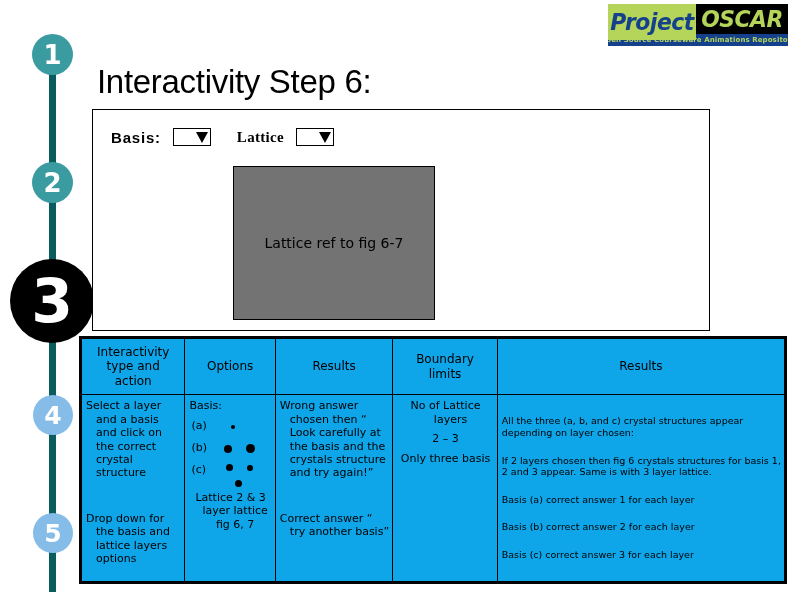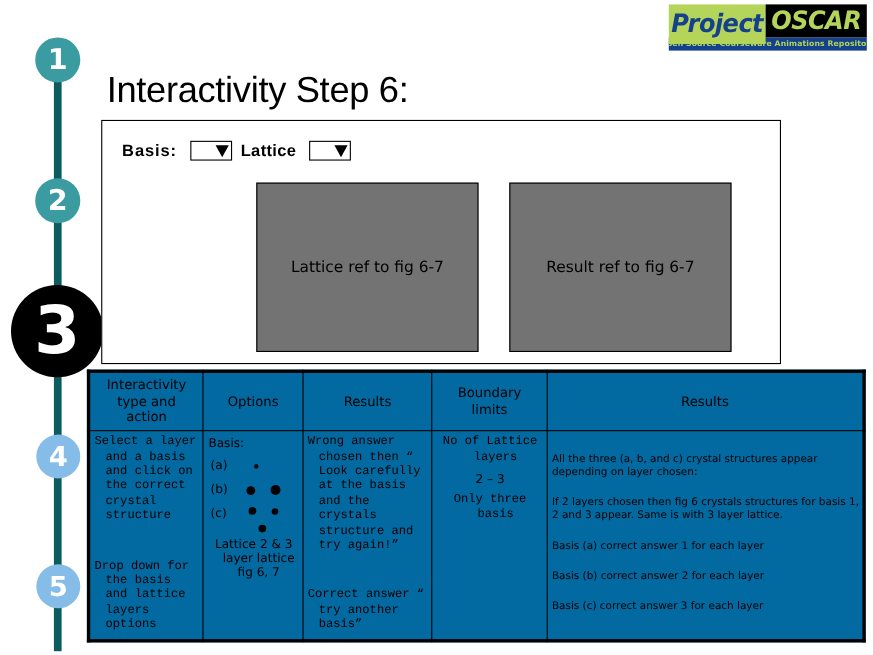--- a/index.html
+++ b/index.html
@@ -162,21 +162,21 @@
     align-items: center;
   }
   .ctrl-label {
     font-family: "Liberation Sans", sans-serif;
     font-size: 15px;
     font-weight: bold;
     color: #000000;
     white-space: nowrap;
   }
   #basis-label { letter-spacing: 0.8px; }
-  #lattice-label { letter-spacing: 0.3px; margin-left: 8px; }
+  #lattice-label { letter-spacing: 0.3px; margin-left: 26px; font-family: Liberation Serif, serif; }
   .dropdown-box {
     width: 38px;
     height: 18px;
     border: 1px solid #000000;
     box-sizing: border-box;
     background: #ffffff;
     position: relative;
     margin-left: 12px;
   }
   .dropdown-arrow {
@@ -205,21 +205,21 @@
 
   
   #spec-table {
     position: absolute;
     left: 79px;
     top: 336px;
     width: 708px;
     height: 248px;
     border: 3px solid #000000;
     box-sizing: border-box;
-    background: #0369a1;
+    background: #0ea5e9;
     border-collapse: collapse;
     table-layout: fixed;
   }
   #spec-table td {
     border: 1px solid #000000;
     vertical-align: top;
     padding: 4px 3px 4px 4px;
     font-family: "DejaVu Sans", sans-serif;
     font-size: 11px;
     color: #000000;
@@ -232,21 +232,21 @@
     padding: 4px 2px;
   }
   .col-1 { width: 104px; }
   .col-2 { width: 90px; }
   .col-3 { width: 117px; }
   .col-4 { width: 104px; }
   .col-5 { width: 287px; }
 
   .para { margin: 0 0 8px 0; }
   .para:last-child { margin-bottom: 0; margin-top: 32px; }
-  .hang { padding-left: 10px; text-indent: -10px; font-family: Liberation Mono, monospace; }
+  .hang { padding-left: 10px; text-indent: -10px; }
 
   .opt-title { margin: 0 0 4px 0; }
   .opt-grid {
     position: relative;
     height: 74px;
     width: 100%;
   }
   .opt-letter {
     position: absolute;
     left: 2px;
@@ -313,23 +313,20 @@
     <span class="ctrl-label" id="lattice-label">Lattice</span>
     <div class="dropdown-box">
       <span></span>
       <span class="dropdown-arrow"></span>
     </div>
   </div>
 
   <div class="ref-box" id="lattice-ref-box">
     <span>Lattice ref to fig 6-7</span>
   </div>
-  <div class="ref-box" id="result-ref-box">
-    <span>Result ref to fig 6-7</span>
-  </div>
 </div>
 
 <table id="spec-table">
   <colgroup>
     <col class="col-1">
       <col class="col-2">
       <col class="col-3">
       <col class="col-4">
       <col class="col-5">
   </colgroup>

